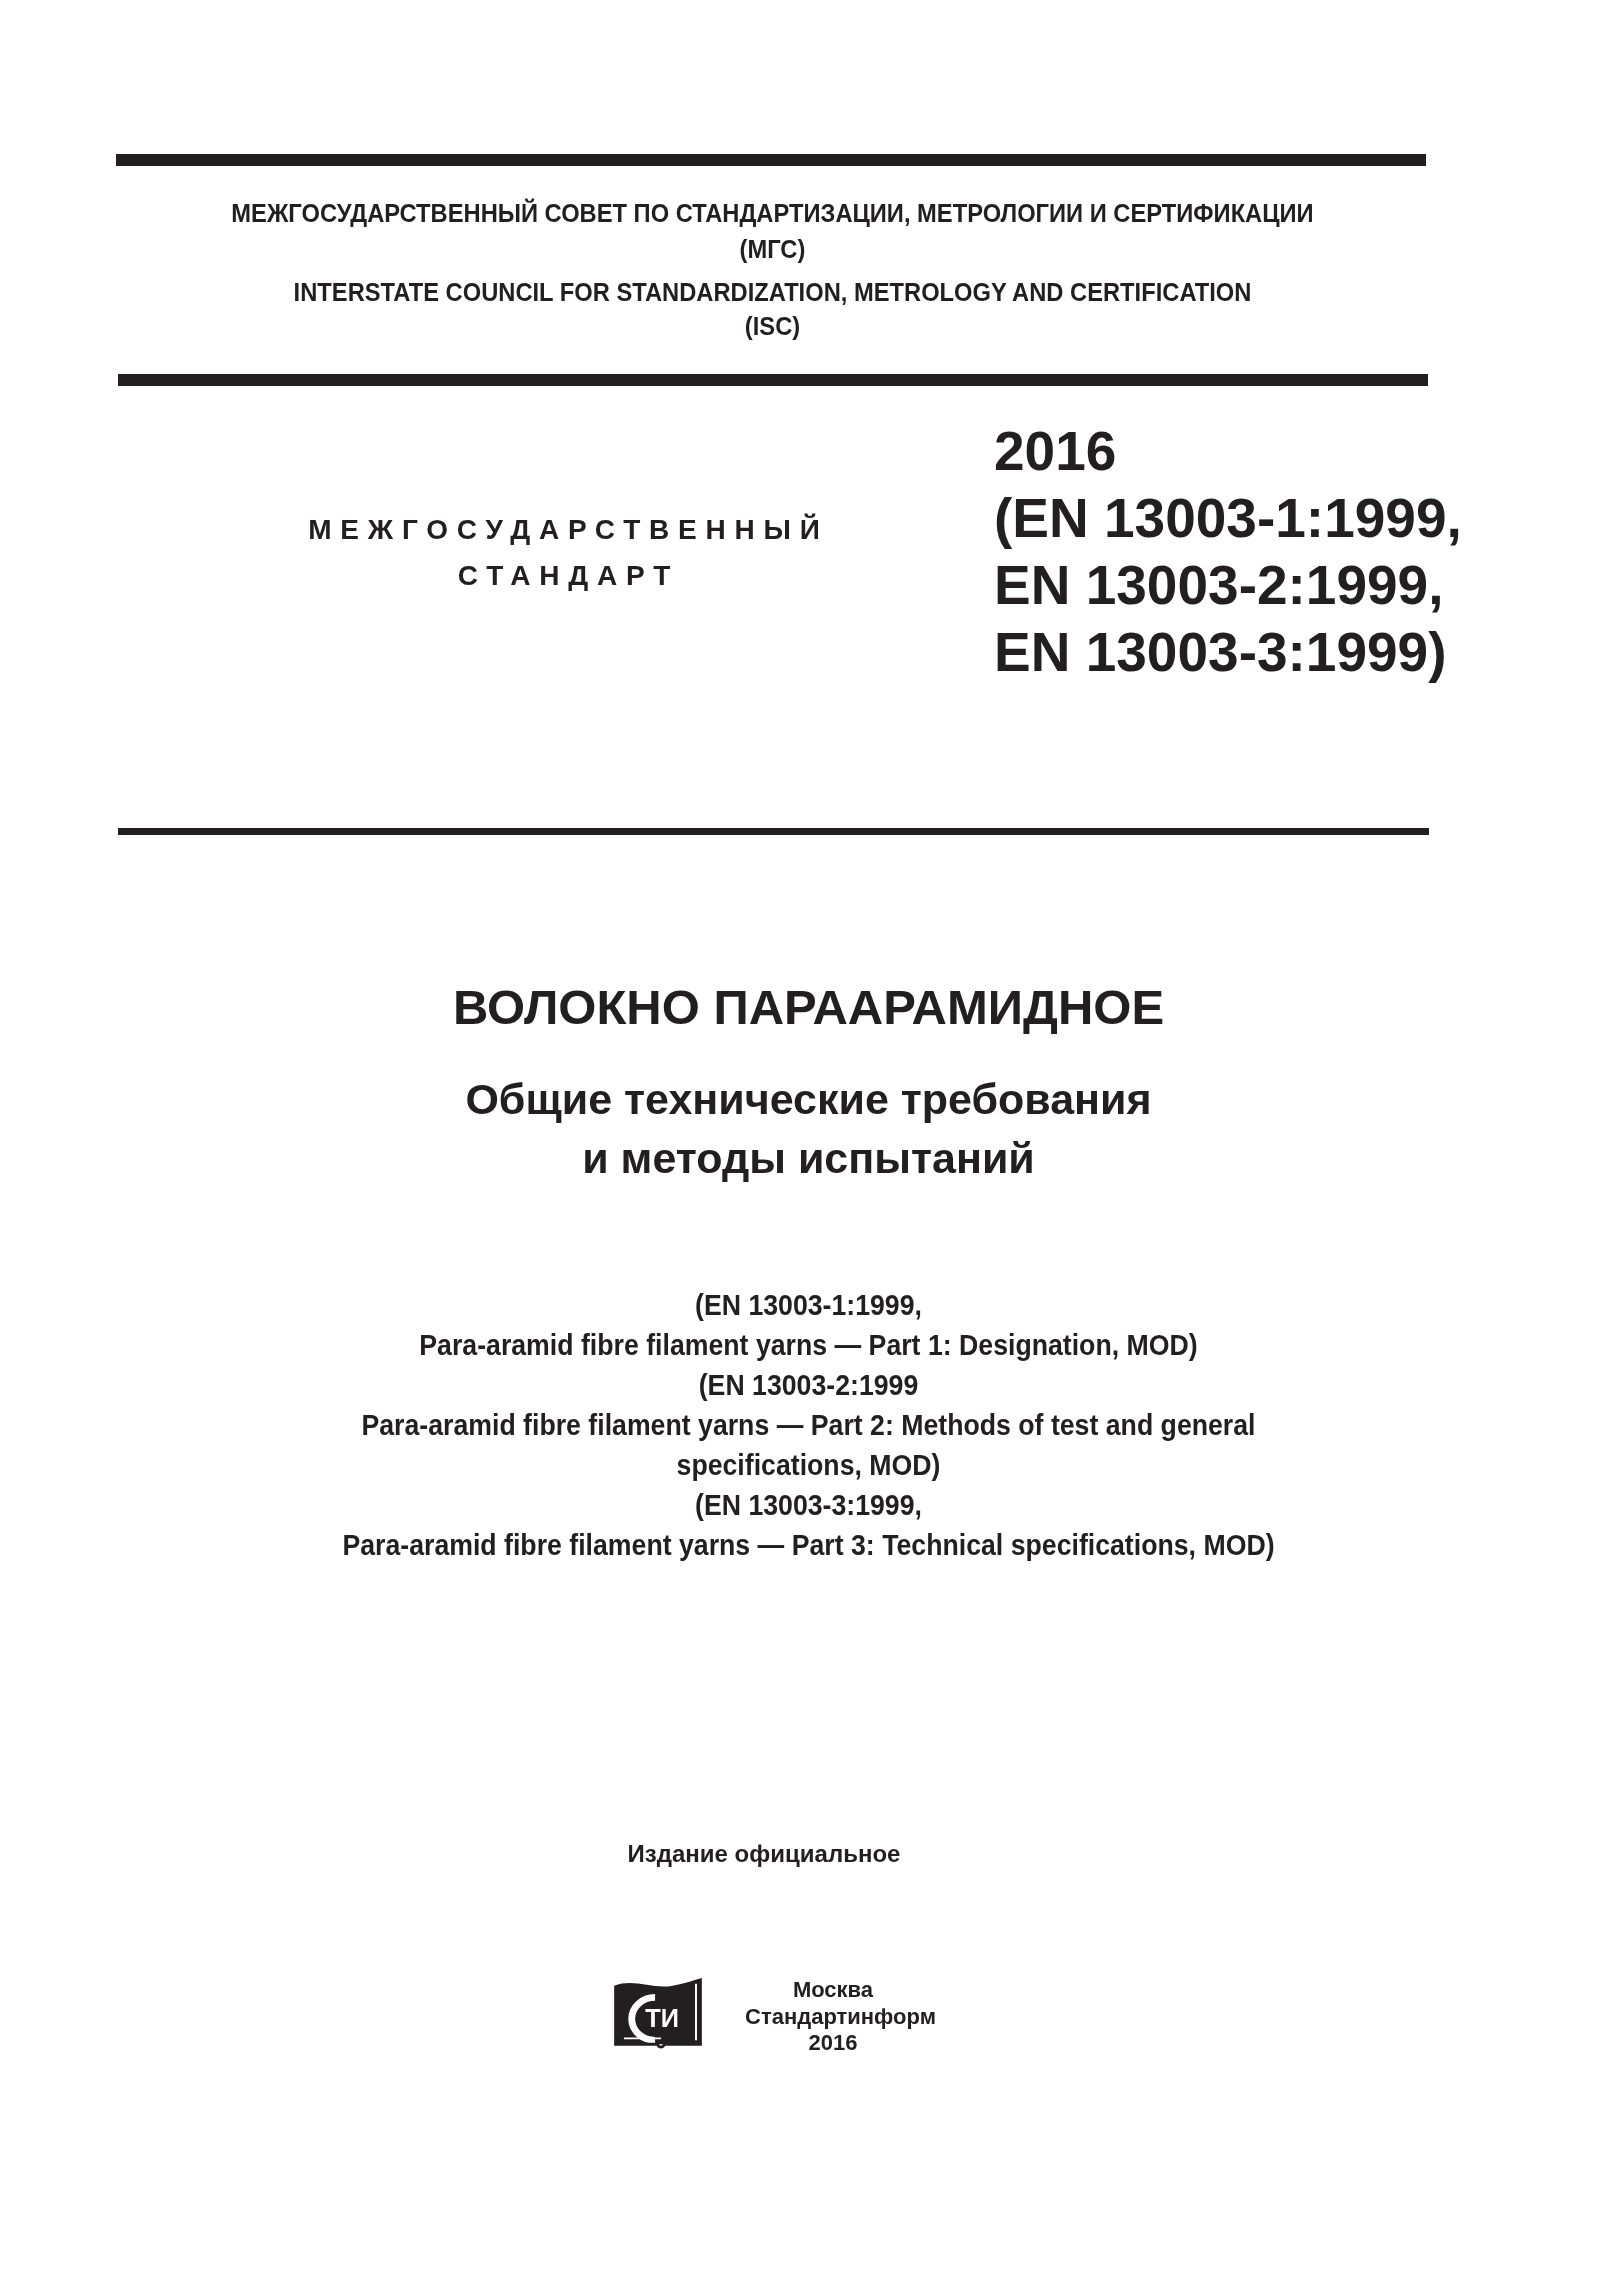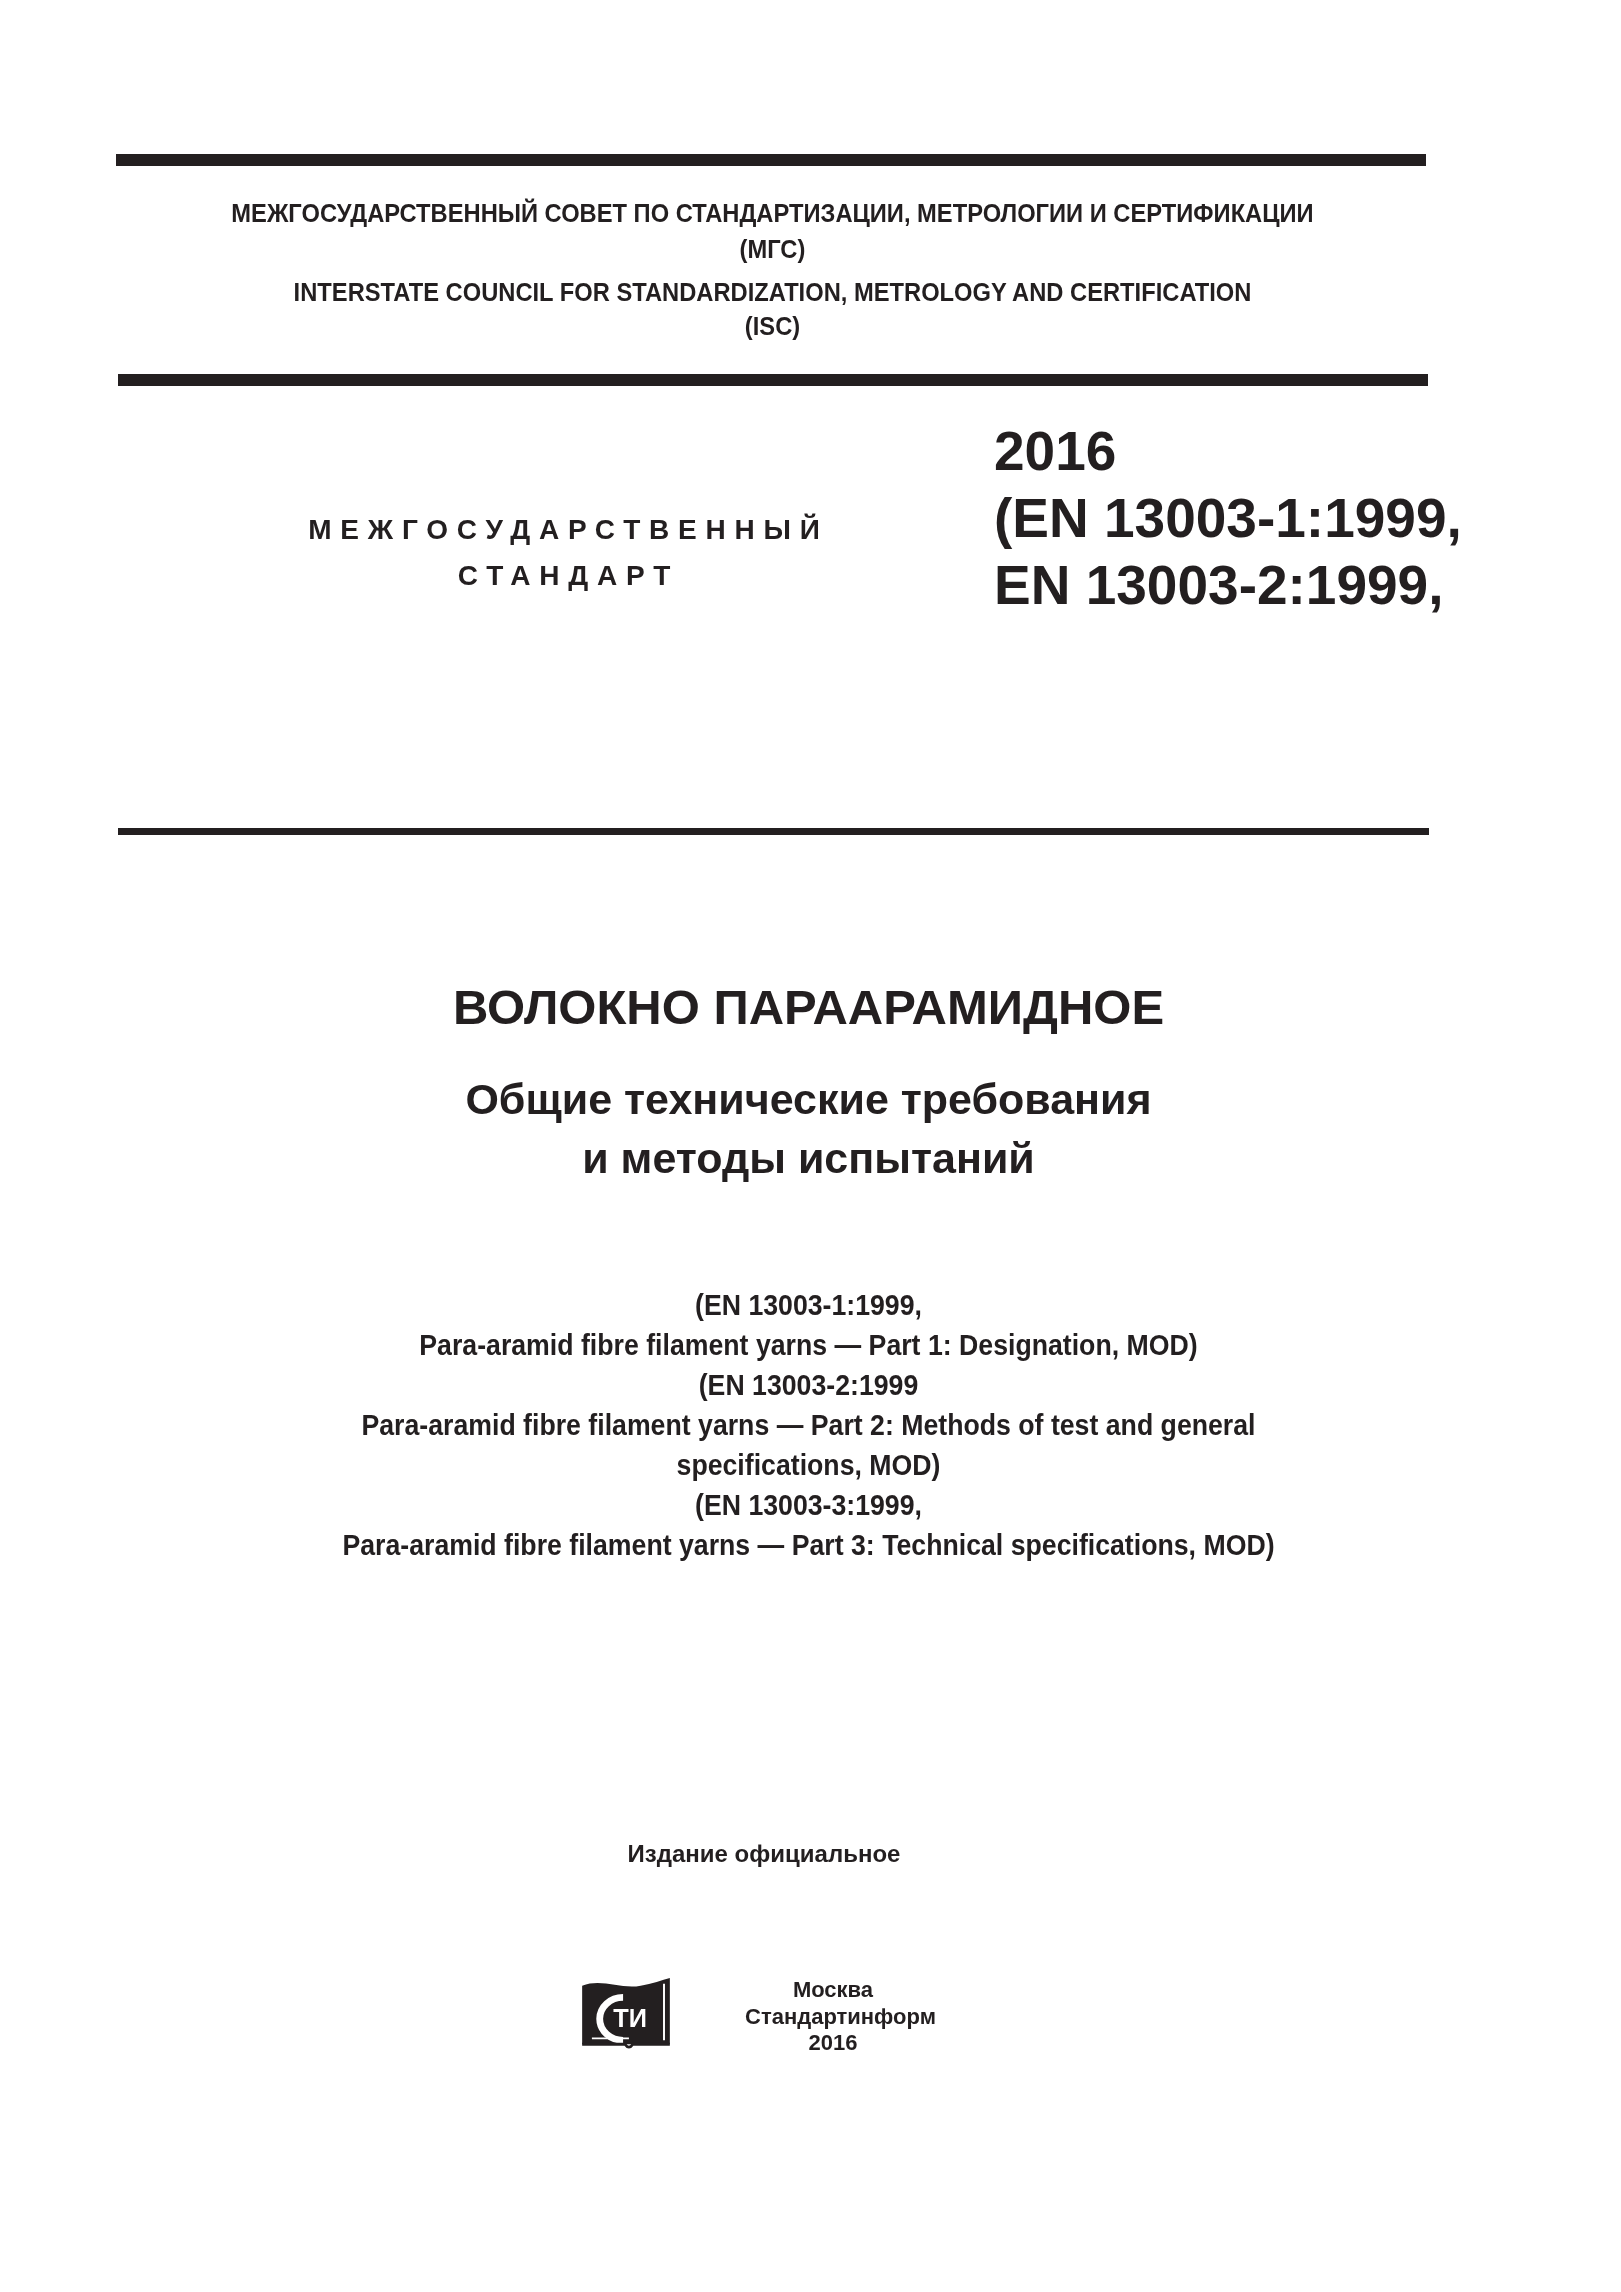--- a/index.html
+++ b/index.html
@@ -32,41 +32,42 @@
 
 <div class="rule" style="left:118px; top:374px; width:1310px; height:11.8px;"></div>
 
 <div class="abs center spaced" style="left:235px; width:667px; top:476px;">МЕЖГОСУДАРСТВЕННЫЙ</div>
 <div class="abs center spaced" style="left:235px; width:667px; top:522px;">СТАНДАРТ</div>
 
 <div class="abs gost" style="top:418px;">
   <div>2016</div>
   <div>(EN 13003-1:1999,</div>
   <div>EN 13003-2:1999,</div>
+  <div>EN 13003-3:1999)</div>
 </div>
 
 <div class="rule" style="left:118px; top:828px; width:1311px; height:6.9px;"></div>
 
 <div class="abs title center b" style="top:978px; font-size:49px; line-height:59px;">ВОЛОКНО ПАРААРАМИДНОЕ</div>
 <div class="abs title center b" style="top:1074px; font-size:43px; line-height:51px;">Общие технические требования</div>
 <div class="abs title center b" style="top:1133px; font-size:43px; line-height:51px;">и методы испытаний</div>
 
 <div class="abs refs center" style="top:1285px;">
   <div>(EN 13003-1:1999,</div>
   <div>Para-aramid fibre filament yarns — Part 1: Designation, MOD)</div>
   <div>(EN 13003-2:1999</div>
   <div>Para-aramid fibre filament yarns — Part 2: Methods of test and general</div>
   <div>specifications, MOD)</div>
   <div>(EN 13003-3:1999,</div>
   <div>Para-aramid fibre filament yarns — Part 3: Technical specifications, MOD)</div>
 </div>
 
 <div class="abs center b" style="left:568px; width:392px; top:1792px; font-size:24px; line-height:29px;margin-top:47px;">Издание официальное</div>
 
-<div class="abs" style="left:578px; top:1976px; width:96px; height:76px;">
+<div class="abs" style="left:610px; top:1976px; width:96px; height:76px;">
   <svg width="96" height="76" viewBox="0 0 98 78" xmlns="http://www.w3.org/2000/svg">
 
     <path d="M4 10 C 24 2, 44 14, 64 10 C 76 8, 86 4, 94 2 L 94 70 L 4 70 Z" fill="#231f20"></path>
 
     <path d="M88 8 L 88 66" stroke="#ffffff" stroke-width="2" fill="none"></path>
 
     <path d="M 46 22 A 24 22 0 1 0 46 66" stroke="#ffffff" stroke-width="7" fill="none"></path>
 
     <text x="36" y="52" font-family="Liberation Sans, sans-serif" font-weight="bold" font-size="26" fill="#ffffff">ТИ</text>
 

